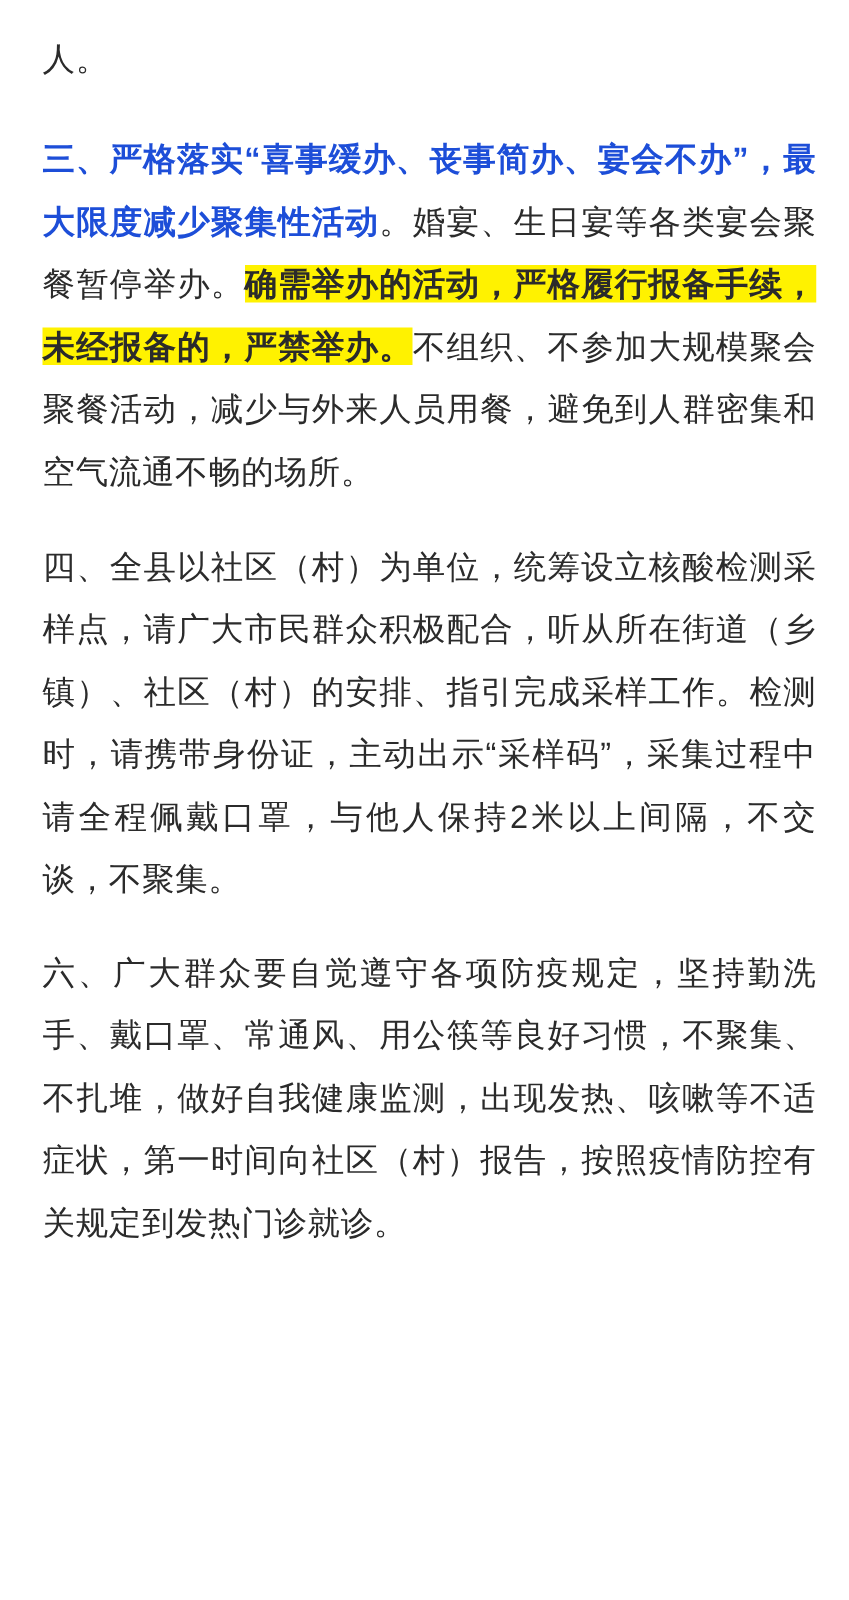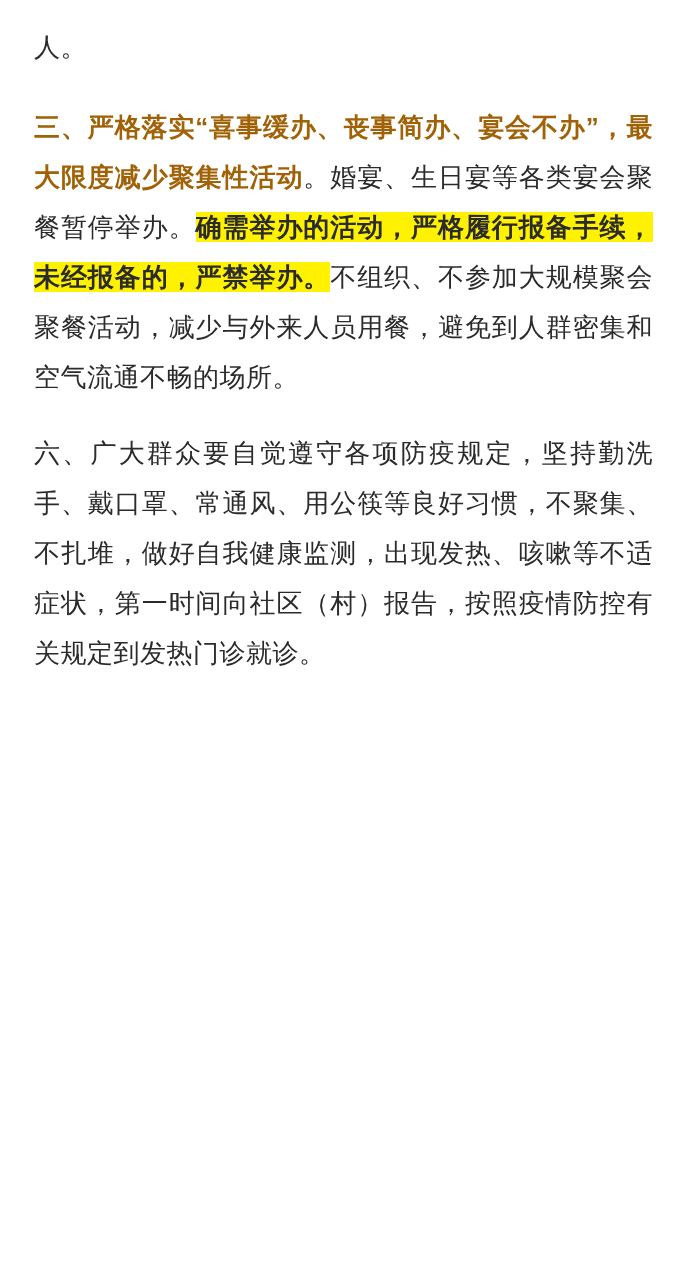--- a/index.html
+++ b/index.html
@@ -23,26 +23,27 @@
     font-size: 26px;
     line-height: 50px;
     color: #2b2b2b;
     letter-spacing: 0.5px;
     margin: 0 0 26px 0;
     text-align: justify;
     text-justify: inter-ideograph;
   }
   .para.tight {
     margin-bottom: 24px;
+    font-family: Liberation Serif, serif;
   }
   .first {
     margin-bottom: 30px;
   }
   .red-bold {
-    color: #a16207;
+    color: #1d4ed8;
     font-weight: bold;
   }
   .hl {
     background: #fff200;
     font-weight: bold;
     color: #2b2b2b;
   }
   .seg {
     white-space: normal;
   }
@@ -53,19 +54,22 @@
 <div class="page">
 
   <p class="para first">
     <span class="seg">人。</span>
   </p>
 
   <p class="para">
     <span class="seg red-bold">三、严格落实“喜事缓办、丧事简办、宴会不办”，最大限度减少聚集性活动</span><span class="seg">。婚宴、生日宴等各类宴会聚餐暂停举办。</span><span class="seg hl">确需举办的活动，严格履行报备手续，未经报备的，严禁举办。</span><span class="seg">不组织、不参加大规模聚会聚餐活动，减少与外来人员用餐，避免到人群密集和空气流通不畅的场所。</span>
   </p>
 
+  <p class="para">
+    <span class="seg">四、全县以社区（村）为单位，统筹设立核酸检测采样点，请广大市民群众积极配合，听从所在街道（乡镇）、社区（村）的安排、指引完成采样工作。检测时，请携带身份证，主动出示“采样码”，采集过程中请全程佩戴口罩，与他人保持2米以上间隔，不交谈，不聚集。</span>
+  </p>
 
 
   <p class="para tight">
     <span class="seg">六、广大群众要自觉遵守各项防疫规定，坚持勤洗手、戴口罩、常通风、用公筷等良好习惯，不聚集、不扎堆，做好自我健康监测，出现发热、咳嗽等不适症状，第一时间向社区（村）报告，按照疫情防控有关规定到发热门诊就诊。</span>
   </p>
 
 </div>
 
 </body></html>

